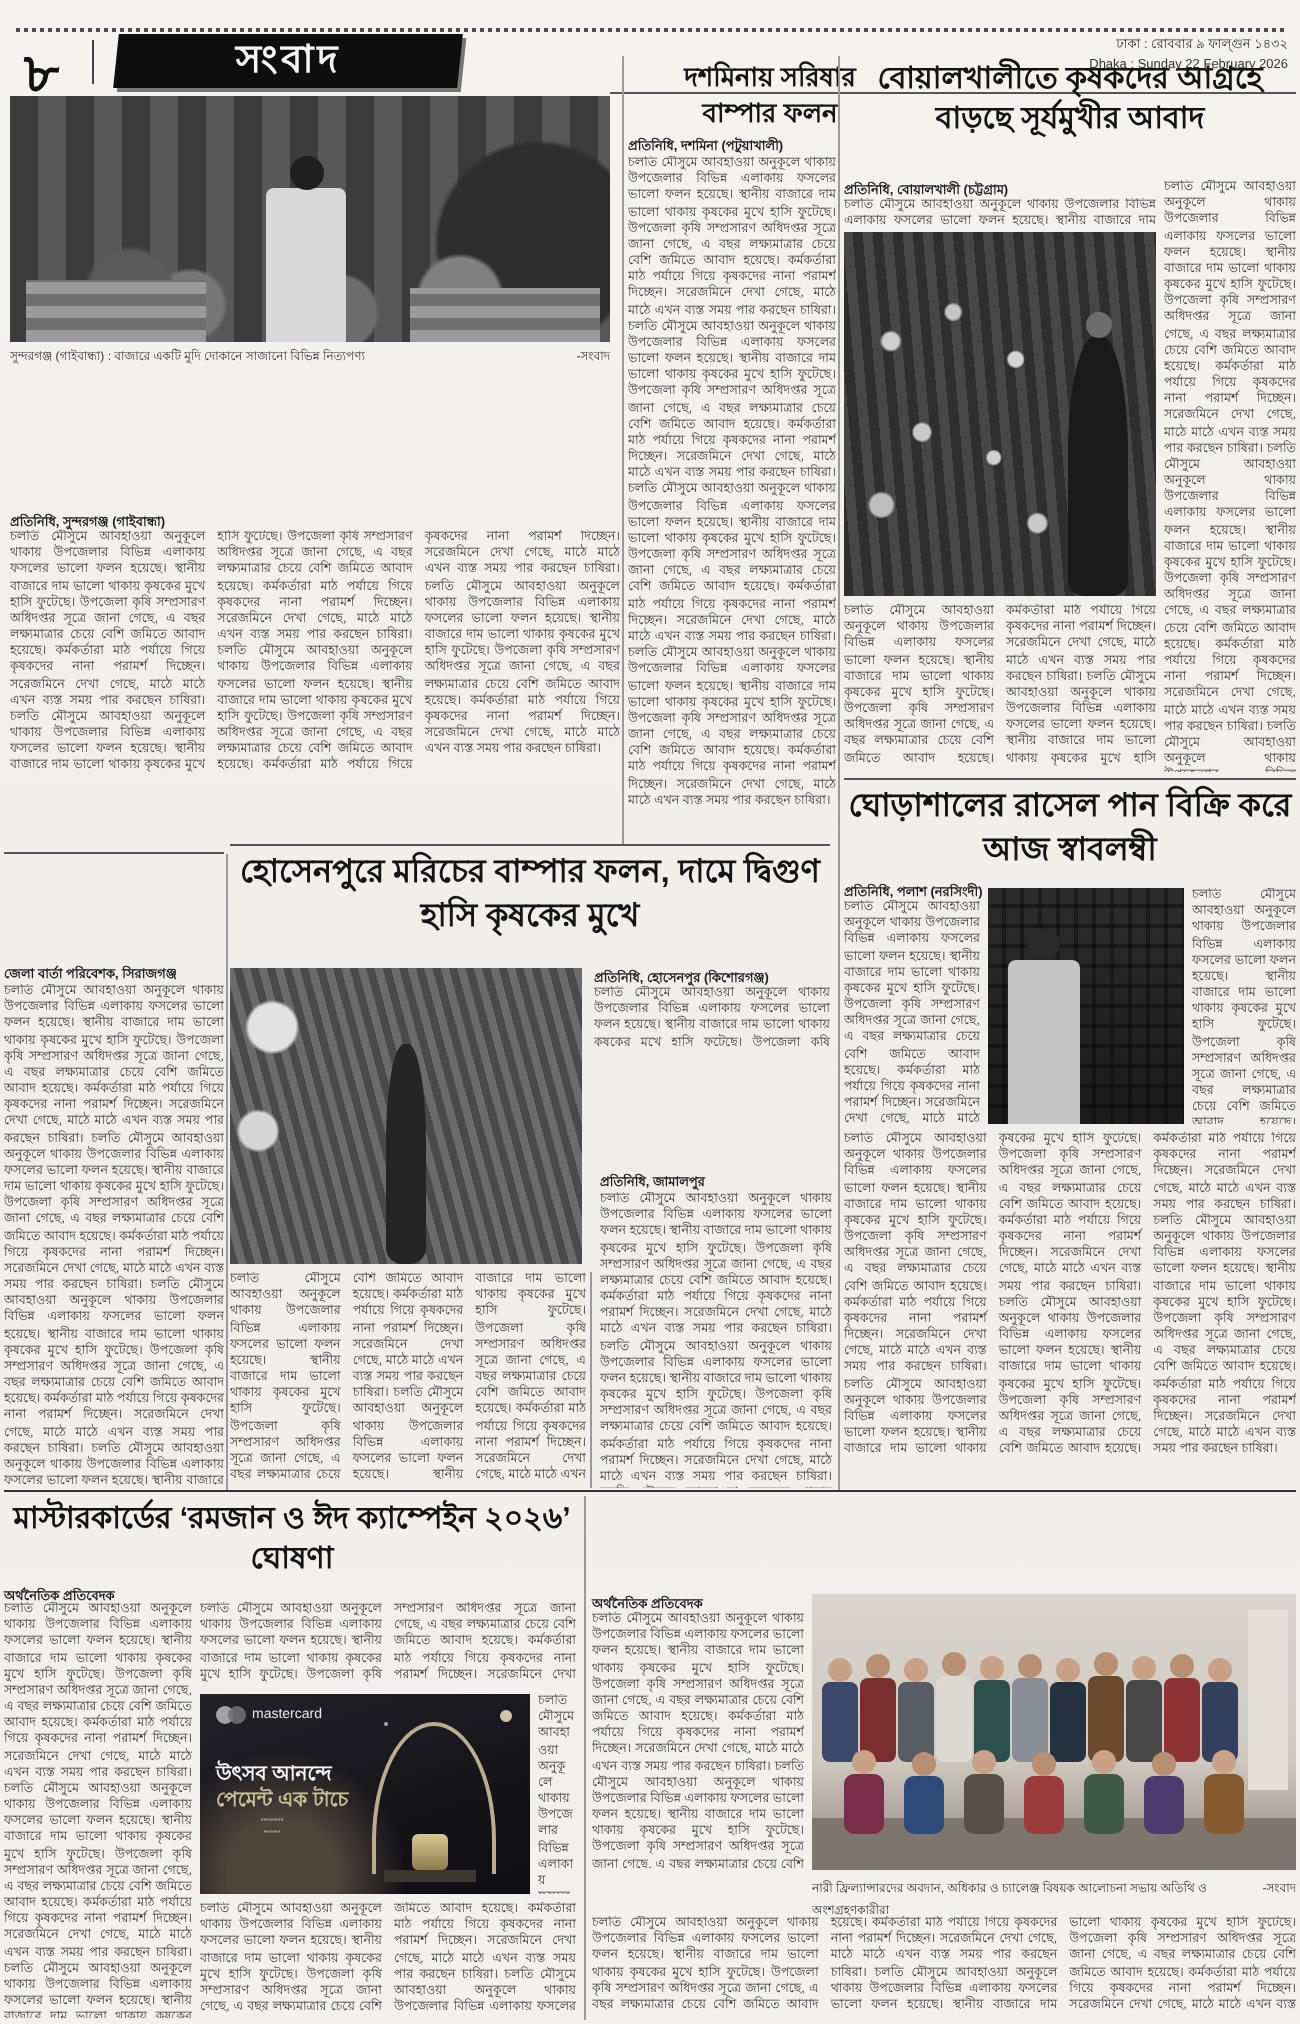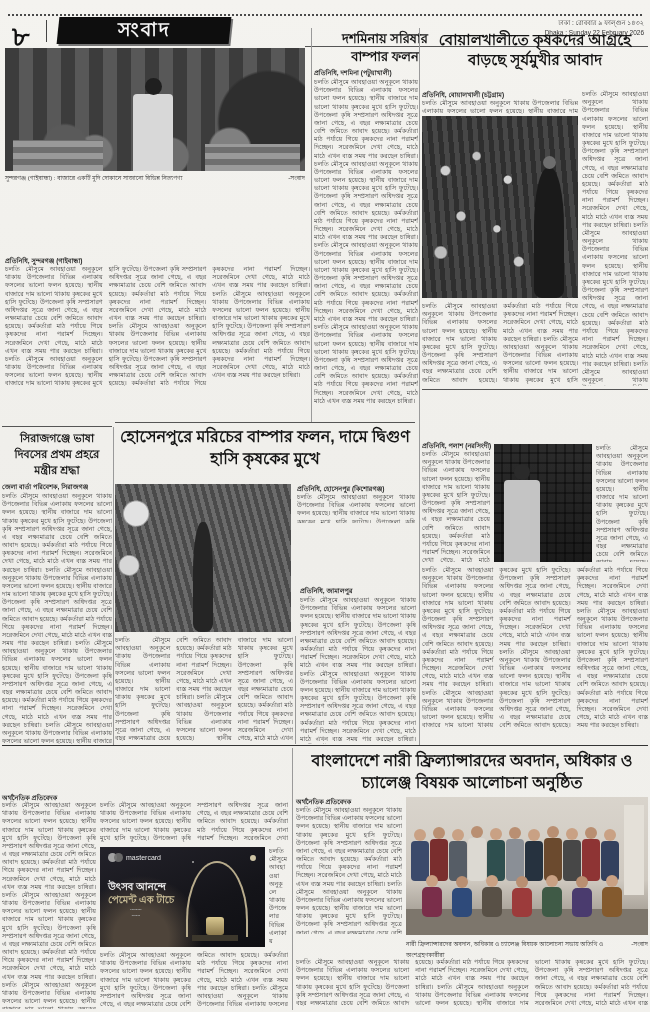--- a/index.html
+++ b/index.html
@@ -95,21 +95,20 @@
     <div class="abs crates" style="top:96px;left:200px;width:95px;height:27px;"></div>
   </div>
   <div class="abs" style="top:173px;left:5px;width:300px;display:flex;justify-content:space-between;">
     <span class="caption">সুন্দরগঞ্জ (গাইবান্ধা) : বাজারে একটি মুদি দোকানে সাজানো বিভিন্ন নিত্যপণ্য</span>
     <span class="caption">-সংবাদ</span>
   </div>
   <div class="abs byline" style="top:256px;left:5px;width:100px;">প্রতিনিধি, সুন্দরগঞ্জ (গাইবান্ধা)</div>
   <div class="abs bodytxt cols3" style="top:265px;left:5px;width:305px;height:157px;">চলতি মৌসুমে আবহাওয়া অনুকূলে থাকায় উপজেলার বিভিন্ন এলাকায় ফসলের ভালো ফলন হয়েছে। স্থানীয় বাজারে দাম ভালো থাকায় কৃষকের মুখে হাসি ফুটেছে। উপজেলা কৃষি সম্প্রসারণ অধিদপ্তর সূত্রে জানা গেছে, এ বছর লক্ষ্যমাত্রার চেয়ে বেশি জমিতে আবাদ হয়েছে। কর্মকর্তারা মাঠ পর্যায়ে গিয়ে কৃষকদের নানা পরামর্শ দিচ্ছেন। সরেজমিনে দেখা গেছে, মাঠে মাঠে এখন ব্যস্ত সময় পার করছেন চাষিরা। চলতি মৌসুমে আবহাওয়া অনুকূলে থাকায় উপজেলার বিভিন্ন এলাকায় ফসলের ভালো ফলন হয়েছে। স্থানীয় বাজারে দাম ভালো থাকায় কৃষকের মুখে হাসি ফুটেছে। উপজেলা কৃষি সম্প্রসারণ অধিদপ্তর সূত্রে জানা গেছে, এ বছর লক্ষ্যমাত্রার চেয়ে বেশি জমিতে আবাদ হয়েছে। কর্মকর্তারা মাঠ পর্যায়ে গিয়ে কৃষকদের নানা পরামর্শ দিচ্ছেন। সরেজমিনে দেখা গেছে, মাঠে মাঠে এখন ব্যস্ত সময় পার করছেন চাষিরা। চলতি মৌসুমে আবহাওয়া অনুকূলে থাকায় উপজেলার বিভিন্ন এলাকায় ফসলের ভালো ফলন হয়েছে। স্থানীয় বাজারে দাম ভালো থাকায় কৃষকের মুখে হাসি ফুটেছে। উপজেলা কৃষি সম্প্রসারণ অধিদপ্তর সূত্রে জানা গেছে, এ বছর লক্ষ্যমাত্রার চেয়ে বেশি জমিতে আবাদ হয়েছে। কর্মকর্তারা মাঠ পর্যায়ে গিয়ে কৃষকদের নানা পরামর্শ দিচ্ছেন। সরেজমিনে দেখা গেছে, মাঠে মাঠে এখন ব্যস্ত সময় পার করছেন চাষিরা। চলতি মৌসুমে আবহাওয়া অনুকূলে থাকায় উপজেলার বিভিন্ন এলাকায় ফসলের ভালো ফলন হয়েছে। স্থানীয় বাজারে দাম ভালো থাকায় কৃষকের মুখে হাসি ফুটেছে। উপজেলা কৃষি সম্প্রসারণ অধিদপ্তর সূত্রে জানা গেছে, এ বছর লক্ষ্যমাত্রার চেয়ে বেশি জমিতে আবাদ হয়েছে। কর্মকর্তারা মাঠ পর্যায়ে গিয়ে কৃষকদের নানা পরামর্শ দিচ্ছেন। সরেজমিনে দেখা গেছে, মাঠে মাঠে এখন ব্যস্ত সময় পার করছেন চাষিরা।</div>
 
   <div class="abs hrule" style="top:426px;left:2px;width:110px;"></div>
-  <div class="abs headline hl-xs" style="top:431px;left:2px;width:110px;">সিরাজগঞ্জে ভাষা দিবসের প্রথম প্রহরে মন্ত্রীর শ্রদ্ধা</div>
   <div class="abs byline" style="top:482px;left:2px;width:110px;text-align:left;">জেলা বার্তা পরিবেশক, সিরাজগঞ্জ</div>
   <div class="abs bodytxt" style="top:492px;left:2px;width:110px;height:252px;">চলতি মৌসুমে আবহাওয়া অনুকূলে থাকায় উপজেলার বিভিন্ন এলাকায় ফসলের ভালো ফলন হয়েছে। স্থানীয় বাজারে দাম ভালো থাকায় কৃষকের মুখে হাসি ফুটেছে। উপজেলা কৃষি সম্প্রসারণ অধিদপ্তর সূত্রে জানা গেছে, এ বছর লক্ষ্যমাত্রার চেয়ে বেশি জমিতে আবাদ হয়েছে। কর্মকর্তারা মাঠ পর্যায়ে গিয়ে কৃষকদের নানা পরামর্শ দিচ্ছেন। সরেজমিনে দেখা গেছে, মাঠে মাঠে এখন ব্যস্ত সময় পার করছেন চাষিরা। চলতি মৌসুমে আবহাওয়া অনুকূলে থাকায় উপজেলার বিভিন্ন এলাকায় ফসলের ভালো ফলন হয়েছে। স্থানীয় বাজারে দাম ভালো থাকায় কৃষকের মুখে হাসি ফুটেছে। উপজেলা কৃষি সম্প্রসারণ অধিদপ্তর সূত্রে জানা গেছে, এ বছর লক্ষ্যমাত্রার চেয়ে বেশি জমিতে আবাদ হয়েছে। কর্মকর্তারা মাঠ পর্যায়ে গিয়ে কৃষকদের নানা পরামর্শ দিচ্ছেন। সরেজমিনে দেখা গেছে, মাঠে মাঠে এখন ব্যস্ত সময় পার করছেন চাষিরা। চলতি মৌসুমে আবহাওয়া অনুকূলে থাকায় উপজেলার বিভিন্ন এলাকায় ফসলের ভালো ফলন হয়েছে। স্থানীয় বাজারে দাম ভালো থাকায় কৃষকের মুখে হাসি ফুটেছে। উপজেলা কৃষি সম্প্রসারণ অধিদপ্তর সূত্রে জানা গেছে, এ বছর লক্ষ্যমাত্রার চেয়ে বেশি জমিতে আবাদ হয়েছে। কর্মকর্তারা মাঠ পর্যায়ে গিয়ে কৃষকদের নানা পরামর্শ দিচ্ছেন। সরেজমিনে দেখা গেছে, মাঠে মাঠে এখন ব্যস্ত সময় পার করছেন চাষিরা। চলতি মৌসুমে আবহাওয়া অনুকূলে থাকায় উপজেলার বিভিন্ন এলাকায় ফসলের ভালো ফলন হয়েছে। স্থানীয় বাজারে দাম ভালো থাকায় কৃষকের মুখে হাসি ফুটেছে। উপজেলা কৃষি সম্প্রসারণ অধিদপ্তর সূত্রে জানা গেছে, এ বছর লক্ষ্যমাত্রার চেয়ে বেশি জমিতে আবাদ হয়েছে। কর্মকর্তারা মাঠ পর্যায়ে গিয়ে কৃষকদের নানা পরামর্শ দিচ্ছেন। সরেজমিনে দেখা গেছে, মাঠে মাঠে এখন ব্যস্ত সময় পার করছেন চাষিরা।</div>
   <div class="abs vrule" style="top:427px;left:113px;height:318px;"></div>
 
   <div class="abs vrule" style="top:28px;left:311px;height:394px;"></div>
   <div class="abs headline hl-sm" style="top:30px;left:314px;width:104px;">দশমিনায় সরিষার বাম্পার ফলন</div>
   <div class="abs byline" style="top:68px;left:314px;width:104px;">প্রতিনিধি, দশমিনা (পটুয়াখালী)</div>
   <div class="abs bodytxt" style="top:78px;left:314px;width:104px;height:344px;">চলতি মৌসুমে আবহাওয়া অনুকূলে থাকায় উপজেলার বিভিন্ন এলাকায় ফসলের ভালো ফলন হয়েছে। স্থানীয় বাজারে দাম ভালো থাকায় কৃষকের মুখে হাসি ফুটেছে। উপজেলা কৃষি সম্প্রসারণ অধিদপ্তর সূত্রে জানা গেছে, এ বছর লক্ষ্যমাত্রার চেয়ে বেশি জমিতে আবাদ হয়েছে। কর্মকর্তারা মাঠ পর্যায়ে গিয়ে কৃষকদের নানা পরামর্শ দিচ্ছেন। সরেজমিনে দেখা গেছে, মাঠে মাঠে এখন ব্যস্ত সময় পার করছেন চাষিরা। চলতি মৌসুমে আবহাওয়া অনুকূলে থাকায় উপজেলার বিভিন্ন এলাকায় ফসলের ভালো ফলন হয়েছে। স্থানীয় বাজারে দাম ভালো থাকায় কৃষকের মুখে হাসি ফুটেছে। উপজেলা কৃষি সম্প্রসারণ অধিদপ্তর সূত্রে জানা গেছে, এ বছর লক্ষ্যমাত্রার চেয়ে বেশি জমিতে আবাদ হয়েছে। কর্মকর্তারা মাঠ পর্যায়ে গিয়ে কৃষকদের নানা পরামর্শ দিচ্ছেন। সরেজমিনে দেখা গেছে, মাঠে মাঠে এখন ব্যস্ত সময় পার করছেন চাষিরা। চলতি মৌসুমে আবহাওয়া অনুকূলে থাকায় উপজেলার বিভিন্ন এলাকায় ফসলের ভালো ফলন হয়েছে। স্থানীয় বাজারে দাম ভালো থাকায় কৃষকের মুখে হাসি ফুটেছে। উপজেলা কৃষি সম্প্রসারণ অধিদপ্তর সূত্রে জানা গেছে, এ বছর লক্ষ্যমাত্রার চেয়ে বেশি জমিতে আবাদ হয়েছে। কর্মকর্তারা মাঠ পর্যায়ে গিয়ে কৃষকদের নানা পরামর্শ দিচ্ছেন। সরেজমিনে দেখা গেছে, মাঠে মাঠে এখন ব্যস্ত সময় পার করছেন চাষিরা। চলতি মৌসুমে আবহাওয়া অনুকূলে থাকায় উপজেলার বিভিন্ন এলাকায় ফসলের ভালো ফলন হয়েছে। স্থানীয় বাজারে দাম ভালো থাকায় কৃষকের মুখে হাসি ফুটেছে। উপজেলা কৃষি সম্প্রসারণ অধিদপ্তর সূত্রে জানা গেছে, এ বছর লক্ষ্যমাত্রার চেয়ে বেশি জমিতে আবাদ হয়েছে। কর্মকর্তারা মাঠ পর্যায়ে গিয়ে কৃষকদের নানা পরামর্শ দিচ্ছেন। সরেজমিনে দেখা গেছে, মাঠে মাঠে এখন ব্যস্ত সময় পার করছেন চাষিরা।</div>
 
   <div class="abs vrule" style="top:28px;left:419px;height:717px;"></div>
@@ -117,20 +116,21 @@
   <div class="abs byline" style="top:90px;left:422px;width:156px;">প্রতিনিধি, বোয়ালখালী (চট্টগ্রাম)</div>
   <div class="abs bodytxt" style="top:99px;left:422px;width:156px;height:15px;">চলতি মৌসুমে আবহাওয়া অনুকূলে থাকায় উপজেলার বিভিন্ন এলাকায় ফসলের ভালো ফলন হয়েছে। স্থানীয় বাজারে দাম ভালো থাকায় কৃষকের মুখে হাসি ফুটেছে। উপজেলা কৃষি সম্প্রসারণ অধিদপ্তর সূত্রে জানা গেছে, এ বছর লক্ষ্যমাত্রার চেয়ে বেশি জমিতে আবাদ হয়েছে। কর্মকর্তারা মাঠ পর্যায়ে গিয়ে কৃষকদের নানা পরামর্শ দিচ্ছেন। সরেজমিনে দেখা গেছে, মাঠে মাঠে এখন ব্যস্ত সময় পার করছেন চাষিরা। চলতি মৌসুমে আবহাওয়া অনুকূলে থাকায় উপজেলার বিভিন্ন এলাকায় ফসলের ভালো ফলন হয়েছে। স্থানীয় বাজারে দাম ভালো থাকায় কৃষকের মুখে হাসি ফুটেছে। উপজেলা কৃষি সম্প্রসারণ অধিদপ্তর সূত্রে জানা গেছে, এ বছর লক্ষ্যমাত্রার চেয়ে বেশি জমিতে আবাদ হয়েছে। কর্মকর্তারা মাঠ পর্যায়ে গিয়ে কৃষকদের নানা পরামর্শ দিচ্ছেন। সরেজমিনে দেখা গেছে, মাঠে মাঠে এখন ব্যস্ত সময় পার করছেন চাষিরা। চলতি মৌসুমে আবহাওয়া অনুকূলে থাকায় উপজেলার বিভিন্ন এলাকায় ফসলের ভালো ফলন হয়েছে। স্থানীয় বাজারে দাম ভালো থাকায় কৃষকের মুখে হাসি ফুটেছে। উপজেলা কৃষি সম্প্রসারণ অধিদপ্তর সূত্রে জানা গেছে, এ বছর লক্ষ্যমাত্রার চেয়ে বেশি জমিতে আবাদ হয়েছে। কর্মকর্তারা মাঠ পর্যায়ে গিয়ে কৃষকদের নানা পরামর্শ দিচ্ছেন। সরেজমিনে দেখা গেছে, মাঠে মাঠে এখন ব্যস্ত সময় পার করছেন চাষিরা। চলতি মৌসুমে আবহাওয়া অনুকূলে থাকায় উপজেলার বিভিন্ন এলাকায় ফসলের ভালো ফলন হয়েছে। স্থানীয় বাজারে দাম ভালো থাকায় কৃষকের মুখে হাসি ফুটেছে। উপজেলা কৃষি সম্প্রসারণ অধিদপ্তর সূত্রে জানা গেছে, এ বছর লক্ষ্যমাত্রার চেয়ে বেশি জমিতে আবাদ হয়েছে। কর্মকর্তারা মাঠ পর্যায়ে গিয়ে কৃষকদের নানা পরামর্শ দিচ্ছেন। সরেজমিনে দেখা গেছে, মাঠে মাঠে এখন ব্যস্ত সময় পার করছেন চাষিরা।</div>
   <div class="abs photo ph-sunflower" style="top:116px;left:422px;width:156px;height:182px;">
     <div class="abs silhouette" style="top:52px;left:112px;width:30px;height:130px;"></div>
     <div class="abs fig-head" style="top:40px;left:121px;width:13px;height:13px;background:#6e6e6e;border-radius:50%;"></div>
   </div>
   <div class="abs bodytxt cols2" style="top:302px;left:422px;width:156px;height:84px;">চলতি মৌসুমে আবহাওয়া অনুকূলে থাকায় উপজেলার বিভিন্ন এলাকায় ফসলের ভালো ফলন হয়েছে। স্থানীয় বাজারে দাম ভালো থাকায় কৃষকের মুখে হাসি ফুটেছে। উপজেলা কৃষি সম্প্রসারণ অধিদপ্তর সূত্রে জানা গেছে, এ বছর লক্ষ্যমাত্রার চেয়ে বেশি জমিতে আবাদ হয়েছে। কর্মকর্তারা মাঠ পর্যায়ে গিয়ে কৃষকদের নানা পরামর্শ দিচ্ছেন। সরেজমিনে দেখা গেছে, মাঠে মাঠে এখন ব্যস্ত সময় পার করছেন চাষিরা। চলতি মৌসুমে আবহাওয়া অনুকূলে থাকায় উপজেলার বিভিন্ন এলাকায় ফসলের ভালো ফলন হয়েছে। স্থানীয় বাজারে দাম ভালো থাকায় কৃষকের মুখে হাসি ফুটেছে। উপজেলা কৃষি সম্প্রসারণ অধিদপ্তর সূত্রে জানা গেছে, এ বছর লক্ষ্যমাত্রার চেয়ে বেশি জমিতে আবাদ হয়েছে। কর্মকর্তারা মাঠ পর্যায়ে গিয়ে কৃষকদের নানা পরামর্শ দিচ্ছেন। সরেজমিনে দেখা গেছে, মাঠে মাঠে এখন ব্যস্ত সময় পার করছেন চাষিরা। চলতি মৌসুমে আবহাওয়া অনুকূলে থাকায় উপজেলার বিভিন্ন এলাকায় ফসলের ভালো ফলন হয়েছে। স্থানীয় বাজারে দাম ভালো থাকায় কৃষকের মুখে হাসি ফুটেছে। উপজেলা কৃষি সম্প্রসারণ অধিদপ্তর সূত্রে জানা গেছে, এ বছর লক্ষ্যমাত্রার চেয়ে বেশি জমিতে আবাদ হয়েছে। কর্মকর্তারা মাঠ পর্যায়ে গিয়ে কৃষকদের নানা পরামর্শ দিচ্ছেন। সরেজমিনে দেখা গেছে, মাঠে মাঠে এখন ব্যস্ত সময় পার করছেন চাষিরা। চলতি মৌসুমে আবহাওয়া অনুকূলে থাকায় উপজেলার বিভিন্ন এলাকায় ফসলের ভালো ফলন হয়েছে। স্থানীয় বাজারে দাম ভালো থাকায় কৃষকের মুখে হাসি ফুটেছে। উপজেলা কৃষি সম্প্রসারণ অধিদপ্তর সূত্রে জানা গেছে, এ বছর লক্ষ্যমাত্রার চেয়ে বেশি জমিতে আবাদ হয়েছে। কর্মকর্তারা মাঠ পর্যায়ে গিয়ে কৃষকদের নানা পরামর্শ দিচ্ছেন। সরেজমিনে দেখা গেছে, মাঠে মাঠে এখন ব্যস্ত সময় পার করছেন চাষিরা।</div>
   <div class="abs bodytxt" style="top:90px;left:582px;width:66px;height:296px;">চলতি মৌসুমে আবহাওয়া অনুকূলে থাকায় উপজেলার বিভিন্ন এলাকায় ফসলের ভালো ফলন হয়েছে। স্থানীয় বাজারে দাম ভালো থাকায় কৃষকের মুখে হাসি ফুটেছে। উপজেলা কৃষি সম্প্রসারণ অধিদপ্তর সূত্রে জানা গেছে, এ বছর লক্ষ্যমাত্রার চেয়ে বেশি জমিতে আবাদ হয়েছে। কর্মকর্তারা মাঠ পর্যায়ে গিয়ে কৃষকদের নানা পরামর্শ দিচ্ছেন। সরেজমিনে দেখা গেছে, মাঠে মাঠে এখন ব্যস্ত সময় পার করছেন চাষিরা। চলতি মৌসুমে আবহাওয়া অনুকূলে থাকায় উপজেলার বিভিন্ন এলাকায় ফসলের ভালো ফলন হয়েছে। স্থানীয় বাজারে দাম ভালো থাকায় কৃষকের মুখে হাসি ফুটেছে। উপজেলা কৃষি সম্প্রসারণ অধিদপ্তর সূত্রে জানা গেছে, এ বছর লক্ষ্যমাত্রার চেয়ে বেশি জমিতে আবাদ হয়েছে। কর্মকর্তারা মাঠ পর্যায়ে গিয়ে কৃষকদের নানা পরামর্শ দিচ্ছেন। সরেজমিনে দেখা গেছে, মাঠে মাঠে এখন ব্যস্ত সময় পার করছেন চাষিরা। চলতি মৌসুমে আবহাওয়া অনুকূলে থাকায় উপজেলার বিভিন্ন এলাকায় ফসলের ভালো ফলন হয়েছে। স্থানীয় বাজারে দাম ভালো থাকায় কৃষকের মুখে হাসি ফুটেছে। উপজেলা কৃষি সম্প্রসারণ অধিদপ্তর সূত্রে জানা গেছে, এ বছর লক্ষ্যমাত্রার চেয়ে বেশি জমিতে আবাদ হয়েছে। কর্মকর্তারা মাঠ পর্যায়ে গিয়ে কৃষকদের নানা পরামর্শ দিচ্ছেন। সরেজমিনে দেখা গেছে, মাঠে মাঠে এখন ব্যস্ত সময় পার করছেন চাষিরা। চলতি মৌসুমে আবহাওয়া অনুকূলে থাকায় উপজেলার বিভিন্ন এলাকায় ফসলের ভালো ফলন হয়েছে। স্থানীয় বাজারে দাম ভালো থাকায় কৃষকের মুখে হাসি ফুটেছে। উপজেলা কৃষি সম্প্রসারণ অধিদপ্তর সূত্রে জানা গেছে, এ বছর লক্ষ্যমাত্রার চেয়ে বেশি জমিতে আবাদ হয়েছে। কর্মকর্তারা মাঠ পর্যায়ে গিয়ে কৃষকদের নানা পরামর্শ দিচ্ছেন। সরেজমিনে দেখা গেছে, মাঠে মাঠে এখন ব্যস্ত সময় পার করছেন চাষিরা।</div>
 
   <div class="abs hrule" style="top:389px;left:422px;width:226px;"></div>
+  <div class="abs headline hl-md" style="top:393px;left:422px;width:226px;">ঘোড়াশালের রাসেল পান বিক্রি করে আজ স্বাবলম্বী</div>
   <div class="abs byline" style="top:441px;left:422px;width:70px;">প্রতিনিধি, পলাশ (নরসিংদী)</div>
   <div class="abs bodytxt" style="top:450px;left:422px;width:68px;height:112px;">চলতি মৌসুমে আবহাওয়া অনুকূলে থাকায় উপজেলার বিভিন্ন এলাকায় ফসলের ভালো ফলন হয়েছে। স্থানীয় বাজারে দাম ভালো থাকায় কৃষকের মুখে হাসি ফুটেছে। উপজেলা কৃষি সম্প্রসারণ অধিদপ্তর সূত্রে জানা গেছে, এ বছর লক্ষ্যমাত্রার চেয়ে বেশি জমিতে আবাদ হয়েছে। কর্মকর্তারা মাঠ পর্যায়ে গিয়ে কৃষকদের নানা পরামর্শ দিচ্ছেন। সরেজমিনে দেখা গেছে, মাঠে মাঠে এখন ব্যস্ত সময় পার করছেন চাষিরা। চলতি মৌসুমে আবহাওয়া অনুকূলে থাকায় উপজেলার বিভিন্ন এলাকায় ফসলের ভালো ফলন হয়েছে। স্থানীয় বাজারে দাম ভালো থাকায় কৃষকের মুখে হাসি ফুটেছে। উপজেলা কৃষি সম্প্রসারণ অধিদপ্তর সূত্রে জানা গেছে, এ বছর লক্ষ্যমাত্রার চেয়ে বেশি জমিতে আবাদ হয়েছে। কর্মকর্তারা মাঠ পর্যায়ে গিয়ে কৃষকদের নানা পরামর্শ দিচ্ছেন। সরেজমিনে দেখা গেছে, মাঠে মাঠে এখন ব্যস্ত সময় পার করছেন চাষিরা। চলতি মৌসুমে আবহাওয়া অনুকূলে থাকায় উপজেলার বিভিন্ন এলাকায় ফসলের ভালো ফলন হয়েছে। স্থানীয় বাজারে দাম ভালো থাকায় কৃষকের মুখে হাসি ফুটেছে। উপজেলা কৃষি সম্প্রসারণ অধিদপ্তর সূত্রে জানা গেছে, এ বছর লক্ষ্যমাত্রার চেয়ে বেশি জমিতে আবাদ হয়েছে। কর্মকর্তারা মাঠ পর্যায়ে গিয়ে কৃষকদের নানা পরামর্শ দিচ্ছেন। সরেজমিনে দেখা গেছে, মাঠে মাঠে এখন ব্যস্ত সময় পার করছেন চাষিরা। চলতি মৌসুমে আবহাওয়া অনুকূলে থাকায় উপজেলার বিভিন্ন এলাকায় ফসলের ভালো ফলন হয়েছে। স্থানীয় বাজারে দাম ভালো থাকায় কৃষকের মুখে হাসি ফুটেছে। উপজেলা কৃষি সম্প্রসারণ অধিদপ্তর সূত্রে জানা গেছে, এ বছর লক্ষ্যমাত্রার চেয়ে বেশি জমিতে আবাদ হয়েছে। কর্মকর্তারা মাঠ পর্যায়ে গিয়ে কৃষকদের নানা পরামর্শ দিচ্ছেন। সরেজমিনে দেখা গেছে, মাঠে মাঠে এখন ব্যস্ত সময় পার করছেন চাষিরা।</div>
   <div class="abs photo ph-panshop" style="top:444px;left:494px;width:98px;height:118px;">
     <div class="abs fig-head" style="top:20px;left:20px;width:16px;height:16px;background:#2a2a2a;"></div>
     <div class="abs fig-body" style="top:36px;left:10px;width:36px;height:82px;background:#c4c4c4;"></div>
   </div>
   <div class="abs bodytxt" style="top:444px;left:596px;width:52px;height:118px;">চলতি মৌসুমে আবহাওয়া অনুকূলে থাকায় উপজেলার বিভিন্ন এলাকায় ফসলের ভালো ফলন হয়েছে। স্থানীয় বাজারে দাম ভালো থাকায় কৃষকের মুখে হাসি ফুটেছে। উপজেলা কৃষি সম্প্রসারণ অধিদপ্তর সূত্রে জানা গেছে, এ বছর লক্ষ্যমাত্রার চেয়ে বেশি জমিতে আবাদ হয়েছে। কর্মকর্তারা মাঠ পর্যায়ে গিয়ে কৃষকদের নানা পরামর্শ দিচ্ছেন। সরেজমিনে দেখা গেছে, মাঠে মাঠে এখন ব্যস্ত সময় পার করছেন চাষিরা। চলতি মৌসুমে আবহাওয়া অনুকূলে থাকায় উপজেলার বিভিন্ন এলাকায় ফসলের ভালো ফলন হয়েছে। স্থানীয় বাজারে দাম ভালো থাকায় কৃষকের মুখে হাসি ফুটেছে। উপজেলা কৃষি সম্প্রসারণ অধিদপ্তর সূত্রে জানা গেছে, এ বছর লক্ষ্যমাত্রার চেয়ে বেশি জমিতে আবাদ হয়েছে। কর্মকর্তারা মাঠ পর্যায়ে গিয়ে কৃষকদের নানা পরামর্শ দিচ্ছেন। সরেজমিনে দেখা গেছে, মাঠে মাঠে এখন ব্যস্ত সময় পার করছেন চাষিরা। চলতি মৌসুমে আবহাওয়া অনুকূলে থাকায় উপজেলার বিভিন্ন এলাকায় ফসলের ভালো ফলন হয়েছে। স্থানীয় বাজারে দাম ভালো থাকায় কৃষকের মুখে হাসি ফুটেছে। উপজেলা কৃষি সম্প্রসারণ অধিদপ্তর সূত্রে জানা গেছে, এ বছর লক্ষ্যমাত্রার চেয়ে বেশি জমিতে আবাদ হয়েছে। কর্মকর্তারা মাঠ পর্যায়ে গিয়ে কৃষকদের নানা পরামর্শ দিচ্ছেন। সরেজমিনে দেখা গেছে, মাঠে মাঠে এখন ব্যস্ত সময় পার করছেন চাষিরা। চলতি মৌসুমে আবহাওয়া অনুকূলে থাকায় উপজেলার বিভিন্ন এলাকায় ফসলের ভালো ফলন হয়েছে। স্থানীয় বাজারে দাম ভালো থাকায় কৃষকের মুখে হাসি ফুটেছে। উপজেলা কৃষি সম্প্রসারণ অধিদপ্তর সূত্রে জানা গেছে, এ বছর লক্ষ্যমাত্রার চেয়ে বেশি জমিতে আবাদ হয়েছে। কর্মকর্তারা মাঠ পর্যায়ে গিয়ে কৃষকদের নানা পরামর্শ দিচ্ছেন। সরেজমিনে দেখা গেছে, মাঠে মাঠে এখন ব্যস্ত সময় পার করছেন চাষিরা।</div>
   <div class="abs bodytxt cols3" style="top:566px;left:422px;width:226px;height:178px;">চলতি মৌসুমে আবহাওয়া অনুকূলে থাকায় উপজেলার বিভিন্ন এলাকায় ফসলের ভালো ফলন হয়েছে। স্থানীয় বাজারে দাম ভালো থাকায় কৃষকের মুখে হাসি ফুটেছে। উপজেলা কৃষি সম্প্রসারণ অধিদপ্তর সূত্রে জানা গেছে, এ বছর লক্ষ্যমাত্রার চেয়ে বেশি জমিতে আবাদ হয়েছে। কর্মকর্তারা মাঠ পর্যায়ে গিয়ে কৃষকদের নানা পরামর্শ দিচ্ছেন। সরেজমিনে দেখা গেছে, মাঠে মাঠে এখন ব্যস্ত সময় পার করছেন চাষিরা। চলতি মৌসুমে আবহাওয়া অনুকূলে থাকায় উপজেলার বিভিন্ন এলাকায় ফসলের ভালো ফলন হয়েছে। স্থানীয় বাজারে দাম ভালো থাকায় কৃষকের মুখে হাসি ফুটেছে। উপজেলা কৃষি সম্প্রসারণ অধিদপ্তর সূত্রে জানা গেছে, এ বছর লক্ষ্যমাত্রার চেয়ে বেশি জমিতে আবাদ হয়েছে। কর্মকর্তারা মাঠ পর্যায়ে গিয়ে কৃষকদের নানা পরামর্শ দিচ্ছেন। সরেজমিনে দেখা গেছে, মাঠে মাঠে এখন ব্যস্ত সময় পার করছেন চাষিরা। চলতি মৌসুমে আবহাওয়া অনুকূলে থাকায় উপজেলার বিভিন্ন এলাকায় ফসলের ভালো ফলন হয়েছে। স্থানীয় বাজারে দাম ভালো থাকায় কৃষকের মুখে হাসি ফুটেছে। উপজেলা কৃষি সম্প্রসারণ অধিদপ্তর সূত্রে জানা গেছে, এ বছর লক্ষ্যমাত্রার চেয়ে বেশি জমিতে আবাদ হয়েছে। কর্মকর্তারা মাঠ পর্যায়ে গিয়ে কৃষকদের নানা পরামর্শ দিচ্ছেন। সরেজমিনে দেখা গেছে, মাঠে মাঠে এখন ব্যস্ত সময় পার করছেন চাষিরা। চলতি মৌসুমে আবহাওয়া অনুকূলে থাকায় উপজেলার বিভিন্ন এলাকায় ফসলের ভালো ফলন হয়েছে। স্থানীয় বাজারে দাম ভালো থাকায় কৃষকের মুখে হাসি ফুটেছে। উপজেলা কৃষি সম্প্রসারণ অধিদপ্তর সূত্রে জানা গেছে, এ বছর লক্ষ্যমাত্রার চেয়ে বেশি জমিতে আবাদ হয়েছে। কর্মকর্তারা মাঠ পর্যায়ে গিয়ে কৃষকদের নানা পরামর্শ দিচ্ছেন। সরেজমিনে দেখা গেছে, মাঠে মাঠে এখন ব্যস্ত সময় পার করছেন চাষিরা।</div>
 
   <div class="abs hrule" style="top:422px;left:115px;width:300px;"></div>
@@ -142,41 +142,41 @@
   <div class="abs bodytxt" style="top:493px;left:297px;width:118px;height:30px;">চলতি মৌসুমে আবহাওয়া অনুকূলে থাকায় উপজেলার বিভিন্ন এলাকায় ফসলের ভালো ফলন হয়েছে। স্থানীয় বাজারে দাম ভালো থাকায় কৃষকের মুখে হাসি ফুটেছে। উপজেলা কৃষি সম্প্রসারণ অধিদপ্তর সূত্রে জানা গেছে, এ বছর লক্ষ্যমাত্রার চেয়ে বেশি জমিতে আবাদ হয়েছে। কর্মকর্তারা মাঠ পর্যায়ে গিয়ে কৃষকদের নানা পরামর্শ দিচ্ছেন। সরেজমিনে দেখা গেছে, মাঠে মাঠে এখন ব্যস্ত সময় পার করছেন চাষিরা। চলতি মৌসুমে আবহাওয়া অনুকূলে থাকায় উপজেলার বিভিন্ন এলাকায় ফসলের ভালো ফলন হয়েছে। স্থানীয় বাজারে দাম ভালো থাকায় কৃষকের মুখে হাসি ফুটেছে। উপজেলা কৃষি সম্প্রসারণ অধিদপ্তর সূত্রে জানা গেছে, এ বছর লক্ষ্যমাত্রার চেয়ে বেশি জমিতে আবাদ হয়েছে। কর্মকর্তারা মাঠ পর্যায়ে গিয়ে কৃষকদের নানা পরামর্শ দিচ্ছেন। সরেজমিনে দেখা গেছে, মাঠে মাঠে এখন ব্যস্ত সময় পার করছেন চাষিরা। চলতি মৌসুমে আবহাওয়া অনুকূলে থাকায় উপজেলার বিভিন্ন এলাকায় ফসলের ভালো ফলন হয়েছে। স্থানীয় বাজারে দাম ভালো থাকায় কৃষকের মুখে হাসি ফুটেছে। উপজেলা কৃষি সম্প্রসারণ অধিদপ্তর সূত্রে জানা গেছে, এ বছর লক্ষ্যমাত্রার চেয়ে বেশি জমিতে আবাদ হয়েছে। কর্মকর্তারা মাঠ পর্যায়ে গিয়ে কৃষকদের নানা পরামর্শ দিচ্ছেন। সরেজমিনে দেখা গেছে, মাঠে মাঠে এখন ব্যস্ত সময় পার করছেন চাষিরা। চলতি মৌসুমে আবহাওয়া অনুকূলে থাকায় উপজেলার বিভিন্ন এলাকায় ফসলের ভালো ফলন হয়েছে। স্থানীয় বাজারে দাম ভালো থাকায় কৃষকের মুখে হাসি ফুটেছে। উপজেলা কৃষি সম্প্রসারণ অধিদপ্তর সূত্রে জানা গেছে, এ বছর লক্ষ্যমাত্রার চেয়ে বেশি জমিতে আবাদ হয়েছে। কর্মকর্তারা মাঠ পর্যায়ে গিয়ে কৃষকদের নানা পরামর্শ দিচ্ছেন। সরেজমিনে দেখা গেছে, মাঠে মাঠে এখন ব্যস্ত সময় পার করছেন চাষিরা।</div>
   <div class="abs bodytxt cols3" style="top:636px;left:115px;width:178px;height:108px;">চলতি মৌসুমে আবহাওয়া অনুকূলে থাকায় উপজেলার বিভিন্ন এলাকায় ফসলের ভালো ফলন হয়েছে। স্থানীয় বাজারে দাম ভালো থাকায় কৃষকের মুখে হাসি ফুটেছে। উপজেলা কৃষি সম্প্রসারণ অধিদপ্তর সূত্রে জানা গেছে, এ বছর লক্ষ্যমাত্রার চেয়ে বেশি জমিতে আবাদ হয়েছে। কর্মকর্তারা মাঠ পর্যায়ে গিয়ে কৃষকদের নানা পরামর্শ দিচ্ছেন। সরেজমিনে দেখা গেছে, মাঠে মাঠে এখন ব্যস্ত সময় পার করছেন চাষিরা। চলতি মৌসুমে আবহাওয়া অনুকূলে থাকায় উপজেলার বিভিন্ন এলাকায় ফসলের ভালো ফলন হয়েছে। স্থানীয় বাজারে দাম ভালো থাকায় কৃষকের মুখে হাসি ফুটেছে। উপজেলা কৃষি সম্প্রসারণ অধিদপ্তর সূত্রে জানা গেছে, এ বছর লক্ষ্যমাত্রার চেয়ে বেশি জমিতে আবাদ হয়েছে। কর্মকর্তারা মাঠ পর্যায়ে গিয়ে কৃষকদের নানা পরামর্শ দিচ্ছেন। সরেজমিনে দেখা গেছে, মাঠে মাঠে এখন ব্যস্ত সময় পার করছেন চাষিরা। চলতি মৌসুমে আবহাওয়া অনুকূলে থাকায় উপজেলার বিভিন্ন এলাকায় ফসলের ভালো ফলন হয়েছে। স্থানীয় বাজারে দাম ভালো থাকায় কৃষকের মুখে হাসি ফুটেছে। উপজেলা কৃষি সম্প্রসারণ অধিদপ্তর সূত্রে জানা গেছে, এ বছর লক্ষ্যমাত্রার চেয়ে বেশি জমিতে আবাদ হয়েছে। কর্মকর্তারা মাঠ পর্যায়ে গিয়ে কৃষকদের নানা পরামর্শ দিচ্ছেন। সরেজমিনে দেখা গেছে, মাঠে মাঠে এখন ব্যস্ত সময় পার করছেন চাষিরা। চলতি মৌসুমে আবহাওয়া অনুকূলে থাকায় উপজেলার বিভিন্ন এলাকায় ফসলের ভালো ফলন হয়েছে। স্থানীয় বাজারে দাম ভালো থাকায় কৃষকের মুখে হাসি ফুটেছে। উপজেলা কৃষি সম্প্রসারণ অধিদপ্তর সূত্রে জানা গেছে, এ বছর লক্ষ্যমাত্রার চেয়ে বেশি জমিতে আবাদ হয়েছে। কর্মকর্তারা মাঠ পর্যায়ে গিয়ে কৃষকদের নানা পরামর্শ দিচ্ছেন। সরেজমিনে দেখা গেছে, মাঠে মাঠে এখন ব্যস্ত সময় পার করছেন চাষিরা।</div>
   <div class="abs vrule" style="top:636px;left:295px;height:108px;"></div>
 
   <div class="abs byline" style="top:586px;left:300px;width:116px;">প্রতিনিধি, জামালপুর</div>
   <div class="abs bodytxt" style="top:596px;left:300px;width:116px;height:148px;">চলতি মৌসুমে আবহাওয়া অনুকূলে থাকায় উপজেলার বিভিন্ন এলাকায় ফসলের ভালো ফলন হয়েছে। স্থানীয় বাজারে দাম ভালো থাকায় কৃষকের মুখে হাসি ফুটেছে। উপজেলা কৃষি সম্প্রসারণ অধিদপ্তর সূত্রে জানা গেছে, এ বছর লক্ষ্যমাত্রার চেয়ে বেশি জমিতে আবাদ হয়েছে। কর্মকর্তারা মাঠ পর্যায়ে গিয়ে কৃষকদের নানা পরামর্শ দিচ্ছেন। সরেজমিনে দেখা গেছে, মাঠে মাঠে এখন ব্যস্ত সময় পার করছেন চাষিরা। চলতি মৌসুমে আবহাওয়া অনুকূলে থাকায় উপজেলার বিভিন্ন এলাকায় ফসলের ভালো ফলন হয়েছে। স্থানীয় বাজারে দাম ভালো থাকায় কৃষকের মুখে হাসি ফুটেছে। উপজেলা কৃষি সম্প্রসারণ অধিদপ্তর সূত্রে জানা গেছে, এ বছর লক্ষ্যমাত্রার চেয়ে বেশি জমিতে আবাদ হয়েছে। কর্মকর্তারা মাঠ পর্যায়ে গিয়ে কৃষকদের নানা পরামর্শ দিচ্ছেন। সরেজমিনে দেখা গেছে, মাঠে মাঠে এখন ব্যস্ত সময় পার করছেন চাষিরা। চলতি মৌসুমে আবহাওয়া অনুকূলে থাকায় উপজেলার বিভিন্ন এলাকায় ফসলের ভালো ফলন হয়েছে। স্থানীয় বাজারে দাম ভালো থাকায় কৃষকের মুখে হাসি ফুটেছে। উপজেলা কৃষি সম্প্রসারণ অধিদপ্তর সূত্রে জানা গেছে, এ বছর লক্ষ্যমাত্রার চেয়ে বেশি জমিতে আবাদ হয়েছে। কর্মকর্তারা মাঠ পর্যায়ে গিয়ে কৃষকদের নানা পরামর্শ দিচ্ছেন। সরেজমিনে দেখা গেছে, মাঠে মাঠে এখন ব্যস্ত সময় পার করছেন চাষিরা। চলতি মৌসুমে আবহাওয়া অনুকূলে থাকায় উপজেলার বিভিন্ন এলাকায় ফসলের ভালো ফলন হয়েছে। স্থানীয় বাজারে দাম ভালো থাকায় কৃষকের মুখে হাসি ফুটেছে। উপজেলা কৃষি সম্প্রসারণ অধিদপ্তর সূত্রে জানা গেছে, এ বছর লক্ষ্যমাত্রার চেয়ে বেশি জমিতে আবাদ হয়েছে। কর্মকর্তারা মাঠ পর্যায়ে গিয়ে কৃষকদের নানা পরামর্শ দিচ্ছেন। সরেজমিনে দেখা গেছে, মাঠে মাঠে এখন ব্যস্ত সময় পার করছেন চাষিরা।</div>
 
   <div class="abs hrule" style="top:745px;left:2px;width:646px;border-top-color:#333;"></div>
   <div class="abs vrule" style="top:748px;left:292px;height:262px;"></div>
 
+  <div class="abs headline hl-md" style="top:750px;left:2px;width:288px;font-size:15px;">মাস্টারকার্ডের ‘রমজান ও ঈদ ক্যাম্পেইন ২০২৬’ ঘোষণা</div>
   <div class="abs byline" style="top:793px;left:2px;width:120px;">অর্থনৈতিক প্রতিবেদক</div>
   <div class="abs bodytxt" style="top:801px;left:2px;width:94px;height:208px;">চলতি মৌসুমে আবহাওয়া অনুকূলে থাকায় উপজেলার বিভিন্ন এলাকায় ফসলের ভালো ফলন হয়েছে। স্থানীয় বাজারে দাম ভালো থাকায় কৃষকের মুখে হাসি ফুটেছে। উপজেলা কৃষি সম্প্রসারণ অধিদপ্তর সূত্রে জানা গেছে, এ বছর লক্ষ্যমাত্রার চেয়ে বেশি জমিতে আবাদ হয়েছে। কর্মকর্তারা মাঠ পর্যায়ে গিয়ে কৃষকদের নানা পরামর্শ দিচ্ছেন। সরেজমিনে দেখা গেছে, মাঠে মাঠে এখন ব্যস্ত সময় পার করছেন চাষিরা। চলতি মৌসুমে আবহাওয়া অনুকূলে থাকায় উপজেলার বিভিন্ন এলাকায় ফসলের ভালো ফলন হয়েছে। স্থানীয় বাজারে দাম ভালো থাকায় কৃষকের মুখে হাসি ফুটেছে। উপজেলা কৃষি সম্প্রসারণ অধিদপ্তর সূত্রে জানা গেছে, এ বছর লক্ষ্যমাত্রার চেয়ে বেশি জমিতে আবাদ হয়েছে। কর্মকর্তারা মাঠ পর্যায়ে গিয়ে কৃষকদের নানা পরামর্শ দিচ্ছেন। সরেজমিনে দেখা গেছে, মাঠে মাঠে এখন ব্যস্ত সময় পার করছেন চাষিরা। চলতি মৌসুমে আবহাওয়া অনুকূলে থাকায় উপজেলার বিভিন্ন এলাকায় ফসলের ভালো ফলন হয়েছে। স্থানীয় বাজারে দাম ভালো থাকায় কৃষকের মুখে হাসি ফুটেছে। উপজেলা কৃষি সম্প্রসারণ অধিদপ্তর সূত্রে জানা গেছে, এ বছর লক্ষ্যমাত্রার চেয়ে বেশি জমিতে আবাদ হয়েছে। কর্মকর্তারা মাঠ পর্যায়ে গিয়ে কৃষকদের নানা পরামর্শ দিচ্ছেন। সরেজমিনে দেখা গেছে, মাঠে মাঠে এখন ব্যস্ত সময় পার করছেন চাষিরা। চলতি মৌসুমে আবহাওয়া অনুকূলে থাকায় উপজেলার বিভিন্ন এলাকায় ফসলের ভালো ফলন হয়েছে। স্থানীয় বাজারে দাম ভালো থাকায় কৃষকের মুখে হাসি ফুটেছে। উপজেলা কৃষি সম্প্রসারণ অধিদপ্তর সূত্রে জানা গেছে, এ বছর লক্ষ্যমাত্রার চেয়ে বেশি জমিতে আবাদ হয়েছে। কর্মকর্তারা মাঠ পর্যায়ে গিয়ে কৃষকদের নানা পরামর্শ দিচ্ছেন। সরেজমিনে দেখা গেছে, মাঠে মাঠে এখন ব্যস্ত সময় পার করছেন চাষিরা।</div>
   <div class="abs bodytxt cols2" style="top:801px;left:100px;width:188px;height:43px;">চলতি মৌসুমে আবহাওয়া অনুকূলে থাকায় উপজেলার বিভিন্ন এলাকায় ফসলের ভালো ফলন হয়েছে। স্থানীয় বাজারে দাম ভালো থাকায় কৃষকের মুখে হাসি ফুটেছে। উপজেলা কৃষি সম্প্রসারণ অধিদপ্তর সূত্রে জানা গেছে, এ বছর লক্ষ্যমাত্রার চেয়ে বেশি জমিতে আবাদ হয়েছে। কর্মকর্তারা মাঠ পর্যায়ে গিয়ে কৃষকদের নানা পরামর্শ দিচ্ছেন। সরেজমিনে দেখা গেছে, মাঠে মাঠে এখন ব্যস্ত সময় পার করছেন চাষিরা। চলতি মৌসুমে আবহাওয়া অনুকূলে থাকায় উপজেলার বিভিন্ন এলাকায় ফসলের ভালো ফলন হয়েছে। স্থানীয় বাজারে দাম ভালো থাকায় কৃষকের মুখে হাসি ফুটেছে। উপজেলা কৃষি সম্প্রসারণ অধিদপ্তর সূত্রে জানা গেছে, এ বছর লক্ষ্যমাত্রার চেয়ে বেশি জমিতে আবাদ হয়েছে। কর্মকর্তারা মাঠ পর্যায়ে গিয়ে কৃষকদের নানা পরামর্শ দিচ্ছেন। সরেজমিনে দেখা গেছে, মাঠে মাঠে এখন ব্যস্ত সময় পার করছেন চাষিরা। চলতি মৌসুমে আবহাওয়া অনুকূলে থাকায় উপজেলার বিভিন্ন এলাকায় ফসলের ভালো ফলন হয়েছে। স্থানীয় বাজারে দাম ভালো থাকায় কৃষকের মুখে হাসি ফুটেছে। উপজেলা কৃষি সম্প্রসারণ অধিদপ্তর সূত্রে জানা গেছে, এ বছর লক্ষ্যমাত্রার চেয়ে বেশি জমিতে আবাদ হয়েছে। কর্মকর্তারা মাঠ পর্যায়ে গিয়ে কৃষকদের নানা পরামর্শ দিচ্ছেন। সরেজমিনে দেখা গেছে, মাঠে মাঠে এখন ব্যস্ত সময় পার করছেন চাষিরা। চলতি মৌসুমে আবহাওয়া অনুকূলে থাকায় উপজেলার বিভিন্ন এলাকায় ফসলের ভালো ফলন হয়েছে। স্থানীয় বাজারে দাম ভালো থাকায় কৃষকের মুখে হাসি ফুটেছে। উপজেলা কৃষি সম্প্রসারণ অধিদপ্তর সূত্রে জানা গেছে, এ বছর লক্ষ্যমাত্রার চেয়ে বেশি জমিতে আবাদ হয়েছে। কর্মকর্তারা মাঠ পর্যায়ে গিয়ে কৃষকদের নানা পরামর্শ দিচ্ছেন। সরেজমিনে দেখা গেছে, মাঠে মাঠে এখন ব্যস্ত সময় পার করছেন চাষিরা।</div>
   <div class="abs ad" style="top:847px;left:100px;width:165px;height:100px;text-align:center;">
     <div class="abs" style="top:6px;left:8px;display:flex;align-items:center;gap:3px;">
       <span class="mc-circ" style="width:9px;height:9px;background:#b0b0b0;display:inline-block;"></span>
       <span class="mc-circ" style="width:9px;height:9px;background:#6f6f6f;display:inline-block;margin-left:-6px;"></span>
       <span style="font-size:7px;color:#e8e8e8;">mastercard</span>
     </div>
     <div class="abs ad-l1" style="top:32px;left:8px;">উৎসব আনন্দে</div>
     <div class="abs ad-l2" style="top:45px;left:8px;">পেমেন্ট এক টাচে</div>
     <div class="abs ad-small" style="top:60px;left:8px;width:56px;">▪▪▪▪▪▪▪▪<br>▪▪▪▪▪▪</div>
     <div class="abs arch" style="top:14px;left:86px;width:58px;height:74px;"></div>
     <div class="abs" style="top:70px;left:106px;width:18px;height:18px;background:linear-gradient(180deg,#d9c890,#8d7b4e);border-radius:3px;"></div>
     <div class="abs" style="top:88px;left:92px;width:46px;height:6px;background:#3c372c;"></div>
     <div class="abs" style="top:8px;left:150px;width:6px;height:6px;background:#cfc5a5;border-radius:50%;box-shadow:-60px 4px 0 -2px #aaa,-30px -2px 0 -3px #999;"></div>
   </div>
   <div class="abs bodytxt" style="top:847px;left:269px;width:19px;height:100px;">চলতি মৌসুমে আবহাওয়া অনুকূলে থাকায় উপজেলার বিভিন্ন এলাকায় ফসলের ভালো ফলন হয়েছে। স্থানীয় বাজারে দাম ভালো থাকায় কৃষকের মুখে হাসি ফুটেছে। উপজেলা কৃষি সম্প্রসারণ অধিদপ্তর সূত্রে জানা গেছে, এ বছর লক্ষ্যমাত্রার চেয়ে বেশি জমিতে আবাদ হয়েছে। কর্মকর্তারা মাঠ পর্যায়ে গিয়ে কৃষকদের নানা পরামর্শ দিচ্ছেন। সরেজমিনে দেখা গেছে, মাঠে মাঠে এখন ব্যস্ত সময় পার করছেন চাষিরা। চলতি মৌসুমে আবহাওয়া অনুকূলে থাকায় উপজেলার বিভিন্ন এলাকায় ফসলের ভালো ফলন হয়েছে। স্থানীয় বাজারে দাম ভালো থাকায় কৃষকের মুখে হাসি ফুটেছে। উপজেলা কৃষি সম্প্রসারণ অধিদপ্তর সূত্রে জানা গেছে, এ বছর লক্ষ্যমাত্রার চেয়ে বেশি জমিতে আবাদ হয়েছে। কর্মকর্তারা মাঠ পর্যায়ে গিয়ে কৃষকদের নানা পরামর্শ দিচ্ছেন। সরেজমিনে দেখা গেছে, মাঠে মাঠে এখন ব্যস্ত সময় পার করছেন চাষিরা। চলতি মৌসুমে আবহাওয়া অনুকূলে থাকায় উপজেলার বিভিন্ন এলাকায় ফসলের ভালো ফলন হয়েছে। স্থানীয় বাজারে দাম ভালো থাকায় কৃষকের মুখে হাসি ফুটেছে। উপজেলা কৃষি সম্প্রসারণ অধিদপ্তর সূত্রে জানা গেছে, এ বছর লক্ষ্যমাত্রার চেয়ে বেশি জমিতে আবাদ হয়েছে। কর্মকর্তারা মাঠ পর্যায়ে গিয়ে কৃষকদের নানা পরামর্শ দিচ্ছেন। সরেজমিনে দেখা গেছে, মাঠে মাঠে এখন ব্যস্ত সময় পার করছেন চাষিরা। চলতি মৌসুমে আবহাওয়া অনুকূলে থাকায় উপজেলার বিভিন্ন এলাকায় ফসলের ভালো ফলন হয়েছে। স্থানীয় বাজারে দাম ভালো থাকায় কৃষকের মুখে হাসি ফুটেছে। উপজেলা কৃষি সম্প্রসারণ অধিদপ্তর সূত্রে জানা গেছে, এ বছর লক্ষ্যমাত্রার চেয়ে বেশি জমিতে আবাদ হয়েছে। কর্মকর্তারা মাঠ পর্যায়ে গিয়ে কৃষকদের নানা পরামর্শ দিচ্ছেন। সরেজমিনে দেখা গেছে, মাঠে মাঠে এখন ব্যস্ত সময় পার করছেন চাষিরা।</div>
   <div class="abs bodytxt cols2" style="top:951px;left:100px;width:188px;height:58px;">চলতি মৌসুমে আবহাওয়া অনুকূলে থাকায় উপজেলার বিভিন্ন এলাকায় ফসলের ভালো ফলন হয়েছে। স্থানীয় বাজারে দাম ভালো থাকায় কৃষকের মুখে হাসি ফুটেছে। উপজেলা কৃষি সম্প্রসারণ অধিদপ্তর সূত্রে জানা গেছে, এ বছর লক্ষ্যমাত্রার চেয়ে বেশি জমিতে আবাদ হয়েছে। কর্মকর্তারা মাঠ পর্যায়ে গিয়ে কৃষকদের নানা পরামর্শ দিচ্ছেন। সরেজমিনে দেখা গেছে, মাঠে মাঠে এখন ব্যস্ত সময় পার করছেন চাষিরা। চলতি মৌসুমে আবহাওয়া অনুকূলে থাকায় উপজেলার বিভিন্ন এলাকায় ফসলের ভালো ফলন হয়েছে। স্থানীয় বাজারে দাম ভালো থাকায় কৃষকের মুখে হাসি ফুটেছে। উপজেলা কৃষি সম্প্রসারণ অধিদপ্তর সূত্রে জানা গেছে, এ বছর লক্ষ্যমাত্রার চেয়ে বেশি জমিতে আবাদ হয়েছে। কর্মকর্তারা মাঠ পর্যায়ে গিয়ে কৃষকদের নানা পরামর্শ দিচ্ছেন। সরেজমিনে দেখা গেছে, মাঠে মাঠে এখন ব্যস্ত সময় পার করছেন চাষিরা। চলতি মৌসুমে আবহাওয়া অনুকূলে থাকায় উপজেলার বিভিন্ন এলাকায় ফসলের ভালো ফলন হয়েছে। স্থানীয় বাজারে দাম ভালো থাকায় কৃষকের মুখে হাসি ফুটেছে। উপজেলা কৃষি সম্প্রসারণ অধিদপ্তর সূত্রে জানা গেছে, এ বছর লক্ষ্যমাত্রার চেয়ে বেশি জমিতে আবাদ হয়েছে। কর্মকর্তারা মাঠ পর্যায়ে গিয়ে কৃষকদের নানা পরামর্শ দিচ্ছেন। সরেজমিনে দেখা গেছে, মাঠে মাঠে এখন ব্যস্ত সময় পার করছেন চাষিরা। চলতি মৌসুমে আবহাওয়া অনুকূলে থাকায় উপজেলার বিভিন্ন এলাকায় ফসলের ভালো ফলন হয়েছে। স্থানীয় বাজারে দাম ভালো থাকায় কৃষকের মুখে হাসি ফুটেছে। উপজেলা কৃষি সম্প্রসারণ অধিদপ্তর সূত্রে জানা গেছে, এ বছর লক্ষ্যমাত্রার চেয়ে বেশি জমিতে আবাদ হয়েছে। কর্মকর্তারা মাঠ পর্যায়ে গিয়ে কৃষকদের নানা পরামর্শ দিচ্ছেন। সরেজমিনে দেখা গেছে, মাঠে মাঠে এখন ব্যস্ত সময় পার করছেন চাষিরা।</div>
 
-  <div class="abs headline hl-md" style="top:750px;left:296px;width:352px;">বাংলাদেশে নারী ফ্রিল্যান্সারদের অবদান, অধিকার ও চ্যালেঞ্জ বিষয়ক আলোচনা অনুষ্ঠিত</div>
   <div class="abs byline" style="top:797px;left:296px;width:120px;">অর্থনৈতিক প্রতিবেদক</div>
   <div class="abs bodytxt" style="top:806px;left:296px;width:106px;height:128px;">চলতি মৌসুমে আবহাওয়া অনুকূলে থাকায় উপজেলার বিভিন্ন এলাকায় ফসলের ভালো ফলন হয়েছে। স্থানীয় বাজারে দাম ভালো থাকায় কৃষকের মুখে হাসি ফুটেছে। উপজেলা কৃষি সম্প্রসারণ অধিদপ্তর সূত্রে জানা গেছে, এ বছর লক্ষ্যমাত্রার চেয়ে বেশি জমিতে আবাদ হয়েছে। কর্মকর্তারা মাঠ পর্যায়ে গিয়ে কৃষকদের নানা পরামর্শ দিচ্ছেন। সরেজমিনে দেখা গেছে, মাঠে মাঠে এখন ব্যস্ত সময় পার করছেন চাষিরা। চলতি মৌসুমে আবহাওয়া অনুকূলে থাকায় উপজেলার বিভিন্ন এলাকায় ফসলের ভালো ফলন হয়েছে। স্থানীয় বাজারে দাম ভালো থাকায় কৃষকের মুখে হাসি ফুটেছে। উপজেলা কৃষি সম্প্রসারণ অধিদপ্তর সূত্রে জানা গেছে, এ বছর লক্ষ্যমাত্রার চেয়ে বেশি জমিতে আবাদ হয়েছে। কর্মকর্তারা মাঠ পর্যায়ে গিয়ে কৃষকদের নানা পরামর্শ দিচ্ছেন। সরেজমিনে দেখা গেছে, মাঠে মাঠে এখন ব্যস্ত সময় পার করছেন চাষিরা। চলতি মৌসুমে আবহাওয়া অনুকূলে থাকায় উপজেলার বিভিন্ন এলাকায় ফসলের ভালো ফলন হয়েছে। স্থানীয় বাজারে দাম ভালো থাকায় কৃষকের মুখে হাসি ফুটেছে। উপজেলা কৃষি সম্প্রসারণ অধিদপ্তর সূত্রে জানা গেছে, এ বছর লক্ষ্যমাত্রার চেয়ে বেশি জমিতে আবাদ হয়েছে। কর্মকর্তারা মাঠ পর্যায়ে গিয়ে কৃষকদের নানা পরামর্শ দিচ্ছেন। সরেজমিনে দেখা গেছে, মাঠে মাঠে এখন ব্যস্ত সময় পার করছেন চাষিরা। চলতি মৌসুমে আবহাওয়া অনুকূলে থাকায় উপজেলার বিভিন্ন এলাকায় ফসলের ভালো ফলন হয়েছে। স্থানীয় বাজারে দাম ভালো থাকায় কৃষকের মুখে হাসি ফুটেছে। উপজেলা কৃষি সম্প্রসারণ অধিদপ্তর সূত্রে জানা গেছে, এ বছর লক্ষ্যমাত্রার চেয়ে বেশি জমিতে আবাদ হয়েছে। কর্মকর্তারা মাঠ পর্যায়ে গিয়ে কৃষকদের নানা পরামর্শ দিচ্ছেন। সরেজমিনে দেখা গেছে, মাঠে মাঠে এখন ব্যস্ত সময় পার করছেন চাষিরা।</div>
   <div class="abs photo ph-group" style="top:797px;left:406px;width:242px;height:138px;">
     <svg width="242" height="138" viewBox="0 0 242 138">
       <rect x="218" y="8" width="20" height="90" fill="#e4e0d8"></rect>
       <rect x="0" y="112" width="242" height="26" fill="#7d766c"></rect>
 
       <g>
         <circle cx="14" cy="38" r="6" fill="#c9a184"></circle>
           <rect x="5" y="44" width="18" height="40" rx="4" fill="#3b4a6b"></rect>

